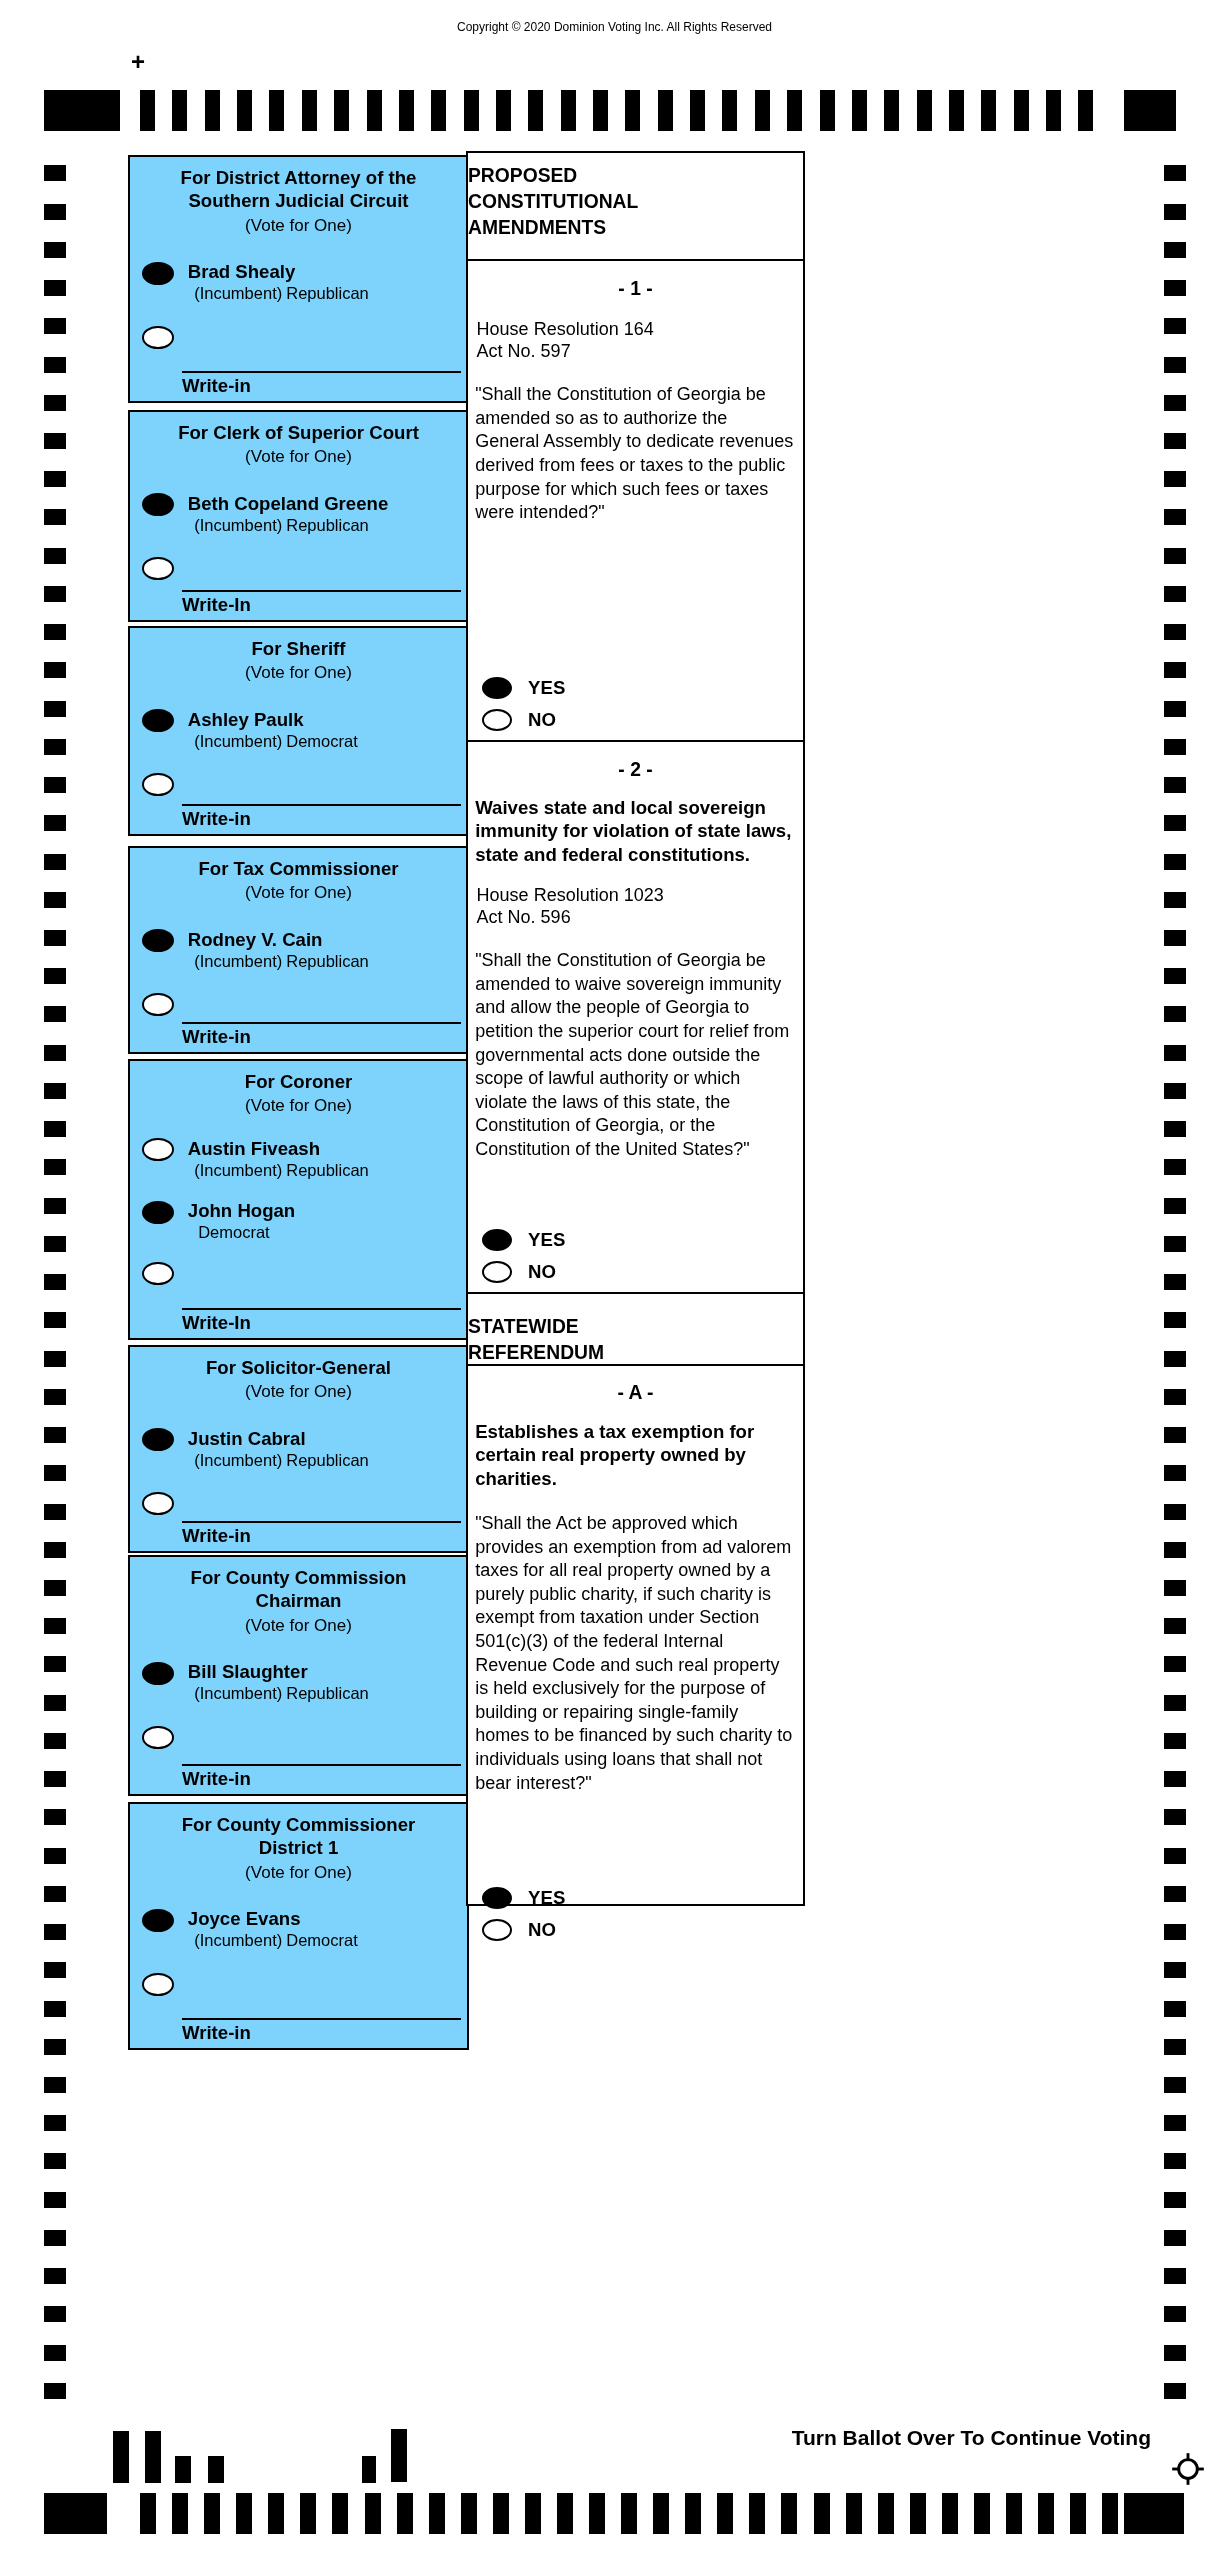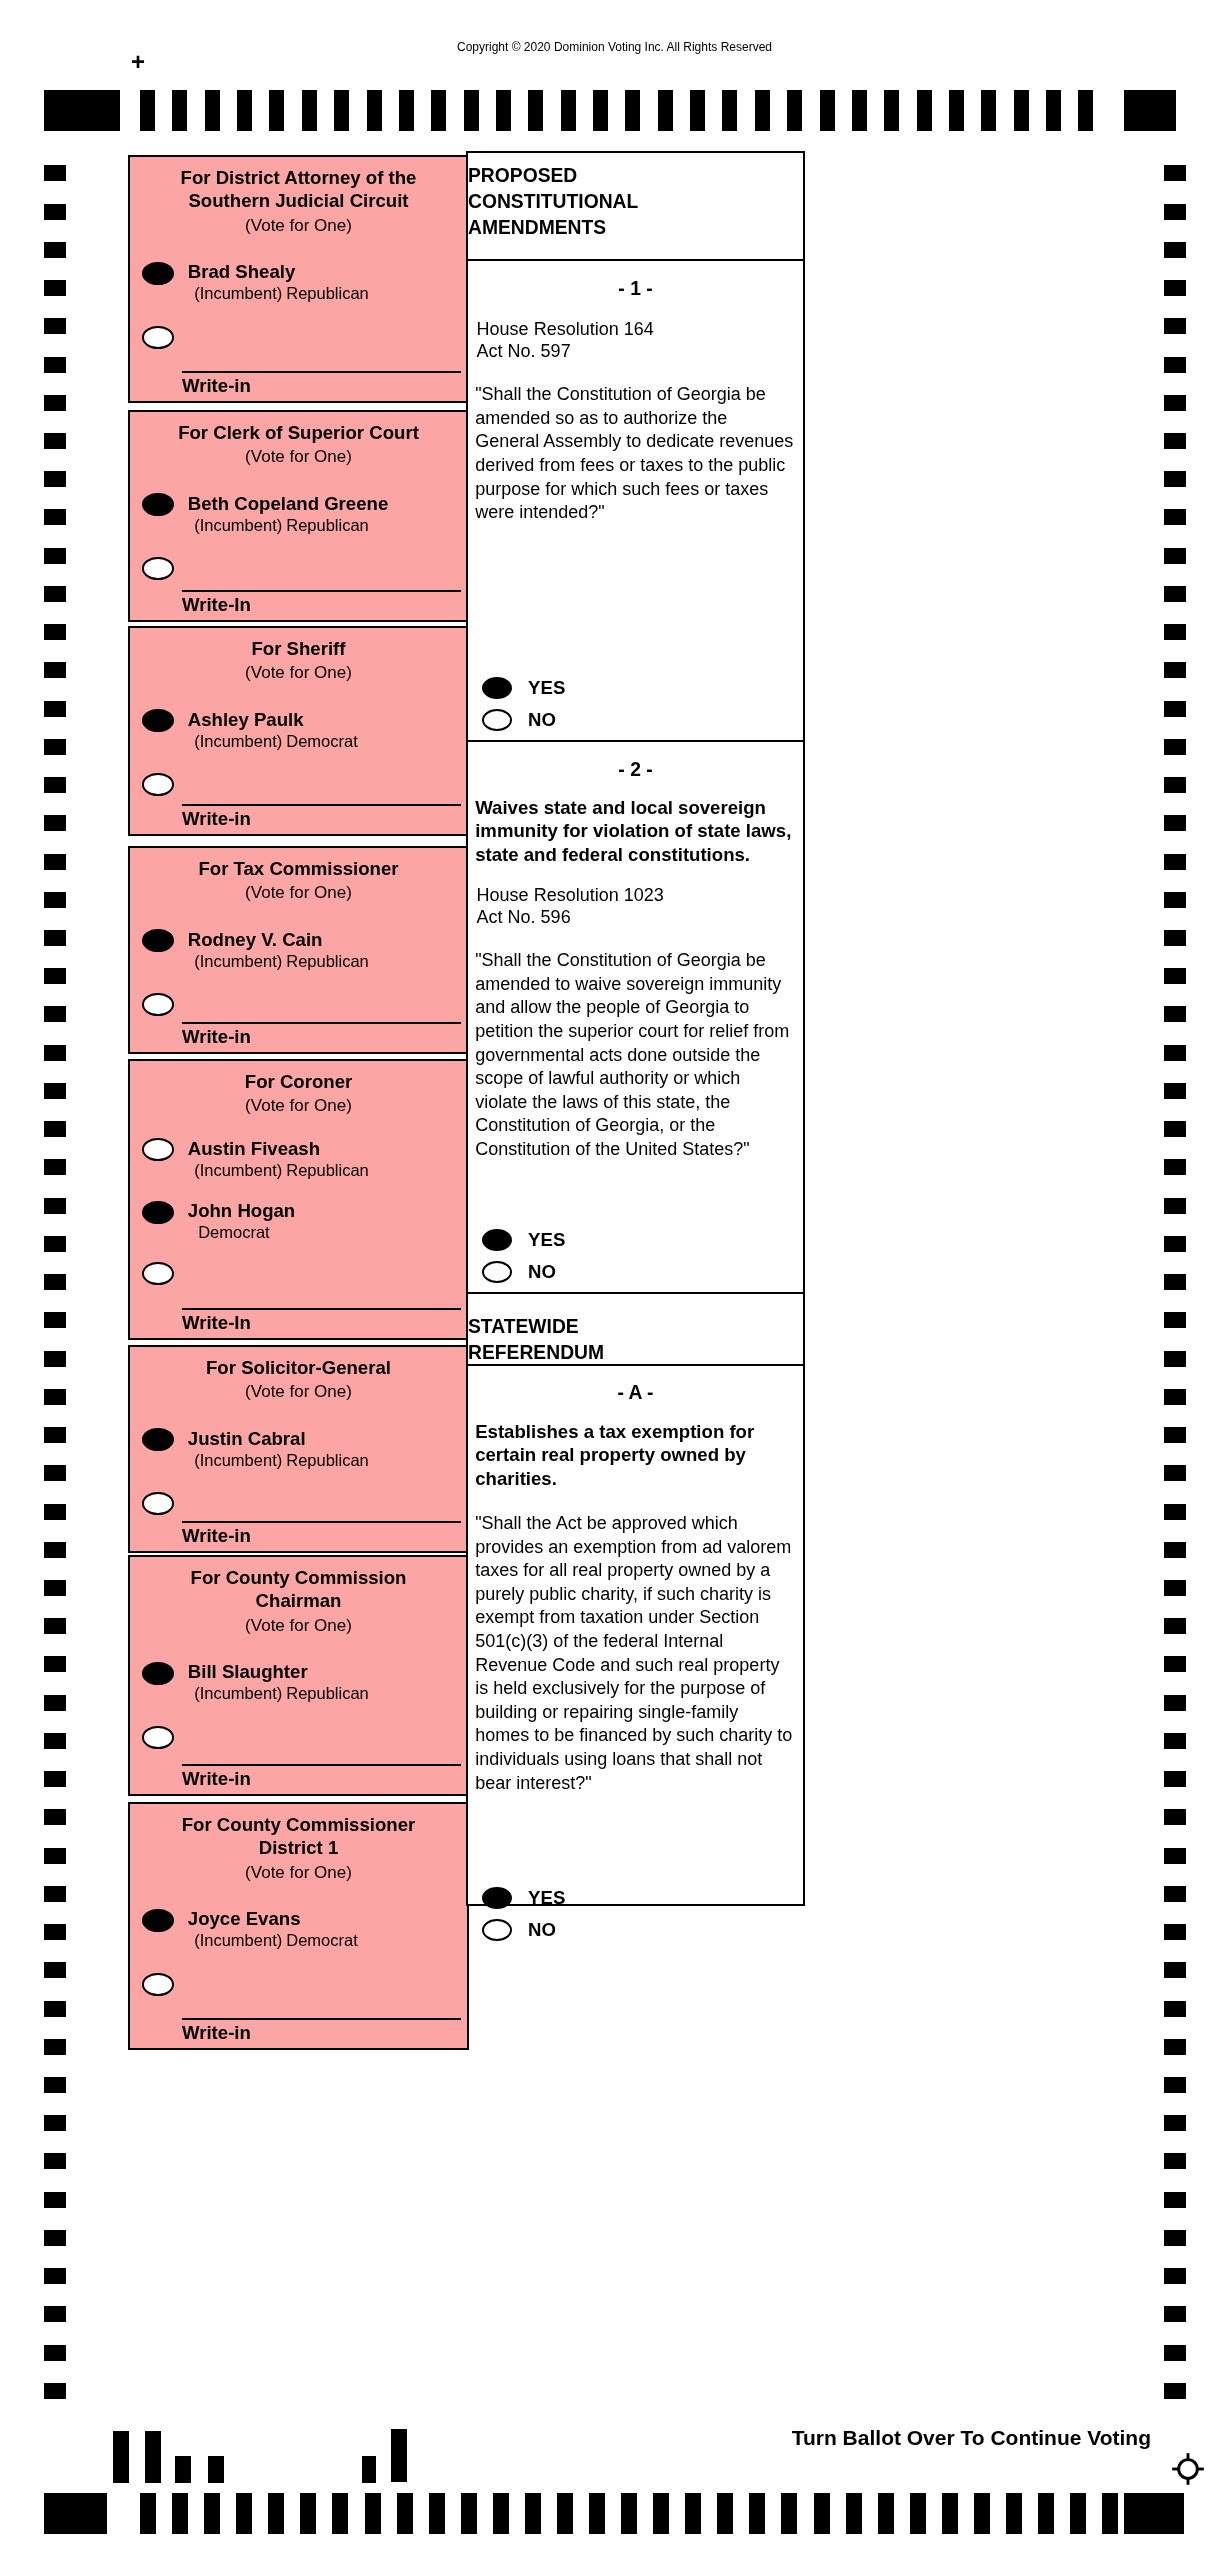--- a/index.html
+++ b/index.html
@@ -7,27 +7,27 @@
         font-family:"Liberation Sans",sans-serif;color:#000;overflow:hidden;}
   
   .block{position:absolute;background:#000;}
   .tbar-seg{position:absolute;top:0;width:15px;height:41px;background:#000;}
   .bbar-seg{position:absolute;top:0;width:15.8px;height:41px;background:#000;}
   .edge-mark{position:absolute;left:0;width:21.5px;height:15.8px;background:#000;}
   .plus{position:absolute;left:131px;top:50px;font-size:24px;font-weight:bold;line-height:24px;}
   .crosshair{position:absolute;left:1170px;top:2451px;}
   .dot{position:absolute;width:5px;height:5px;background:#000;border-radius:50%;}
   
-  .copyright{position:absolute;left:0;right:0;top:40px;text-align:center;font-size:12px;}
+  .copyright{position:absolute;left:0;right:0;top:20px;text-align:center;font-size:12px;}
   .footer-instruction{position:absolute;right:78px;top:2426px;font-size:21px;font-weight:bold;}
   .sheet-mark{position:absolute;left:407px;top:2440px;font-size:15px;font-weight:bold;
               transform:rotate(90deg);transform-origin:left top;}
   
   .contest{position:absolute;left:128px;width:341px;border:2.9px solid #000;
-           box-sizing:border-box;background:#fca5a5;}
+           box-sizing:border-box;background:#7dd3fc;}
   .c-title{margin-top:8.6px;text-align:center;font-weight:bold;font-size:18.6px;line-height:23.6px;}
   .c-vote{text-align:center;font-size:17px;line-height:21.5px;margin-top:2.1px;}
   .cand{display:flex;align-items:flex-start;margin:24px 0 0 12px;}
   .cand.cand2{margin-top:18.6px;}
   .oval{display:block;width:31.5px;height:23px;border:2.1px solid #000;border-radius:50%;
         flex:none;box-sizing:border-box;background:#fff;}
   .oval.filled{background:#000;}
   .cand .oval{margin-top:1.4px;}
   .cand-text{margin-left:14.3px;}
   .cand-name{font-size:18.6px;font-weight:bold;line-height:23px;}

